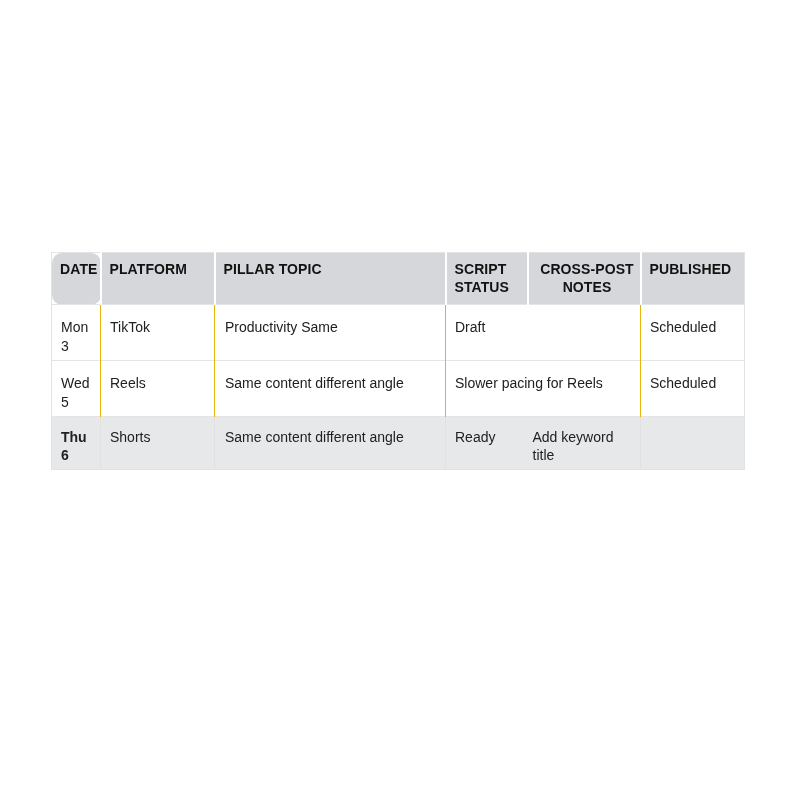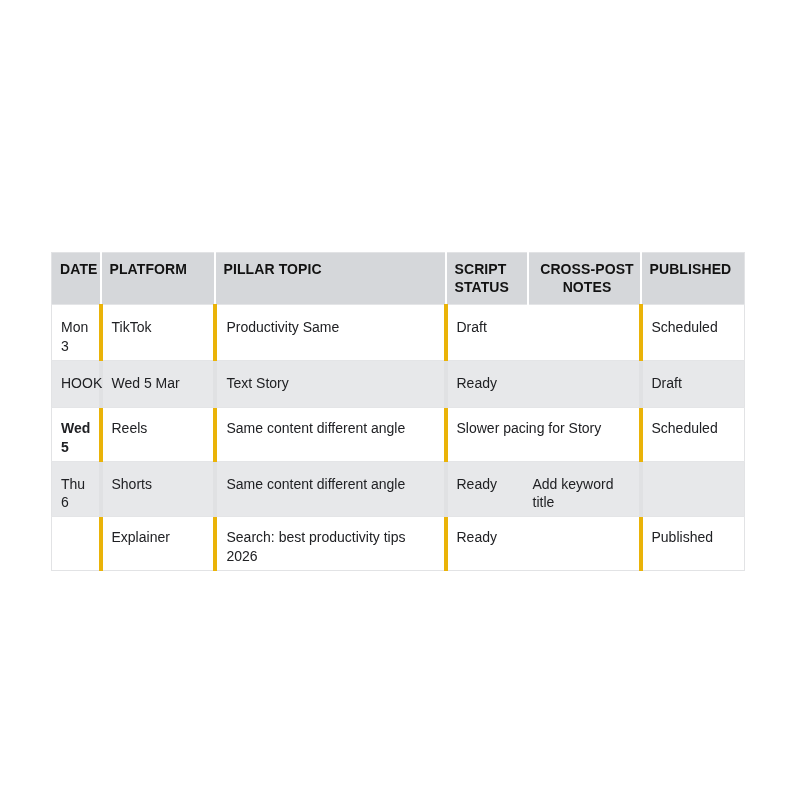--- a/index.html
+++ b/index.html
@@ -40,29 +40,29 @@
     font-size: 14px;
     text-align: left;
     vertical-align: top;
     padding: 8px 4px 8px 8px;
     height: 36px;
     box-sizing: border-box;
     border-left: 2px solid #ffffff;
     letter-spacing: 0.1px;
     line-height: 1.25;
   }
-  thead th:first-child { border-left: none; }
+  thead th:first-child { border-left: none; border-radius: 10px; }
   thead th.center { text-align: center; padding-left: 8px; padding-right: 2px; }
 
   tbody td {
     vertical-align: top;
     padding: 13px 4px 4px 9px;
     box-sizing: border-box;
     border-top: 1px solid #e4e5e7;
-    border-left: 4px solid #eab308;
+    border-left: 1px solid #eab308;
     line-height: 1.35;
     background-clip: padding-box;
   }
   tbody td:first-child { border-left: none; }
   tbody td.pillar { padding-left: 10px; padding-right: 4px; }
   tbody td.merged { padding-right: 30px; }
   tbody td.notes-cell { border-left: none; padding-left: 5px; }
 
   tbody tr:nth-child(1) { height: 46px; }
   tbody tr:nth-child(2) { height: 47px; }
@@ -103,44 +103,30 @@
       </tr>
     </thead>
     <tbody>
       <tr>
         <td>Mon 3</td>
         <td>TikTok</td>
         <td class="pillar">Productivity Same</td>
         <td class="merged" colspan="2">Draft</td>
         <td>Scheduled</td>
       </tr>
-      <tr class="shaded">
-        <td>HOOK</td>
-        <td>Wed 5 Mar</td>
-        <td class="pillar">Text Story</td>
-        <td class="merged" colspan="2">Ready</td>
-        <td>Draft</td>
-      </tr>
       <tr>
         <td>Wed 5</td>
         <td>Reels</td>
         <td class="pillar">Same content different angle</td>
-        <td class="merged" colspan="2">Slower pacing for Story</td>
+        <td class="merged" colspan="2">Slower pacing for Reels</td>
         <td>Scheduled</td>
       </tr>
       <tr class="shaded">
         <td>Thu 6</td>
         <td>Shorts</td>
         <td class="pillar">Same content different angle</td>
         <td>Ready</td>
         <td class="notes-cell">Add keyword title</td>
         <td></td>
       </tr>
-      <tr>
-        <td></td>
-        <td>Explainer</td>
-        <td class="pillar">Search: best productivity tips 2026</td>
-        <td class="merged" colspan="2">Ready</td>
-        <td>Published</td>
-      </tr>
     </tbody>
   </table>
 </div>
 
 </body></html>

